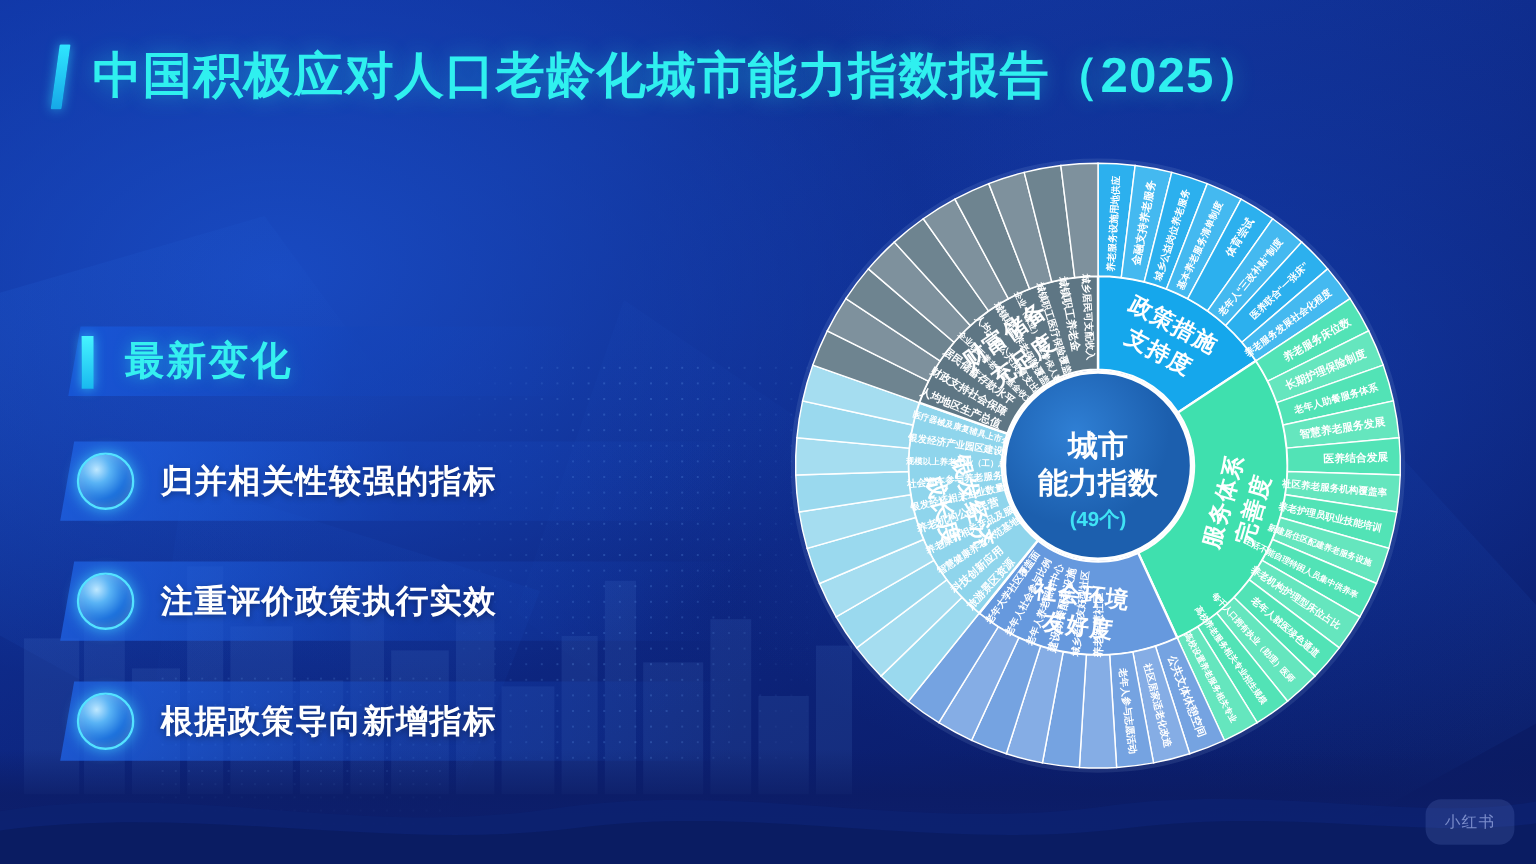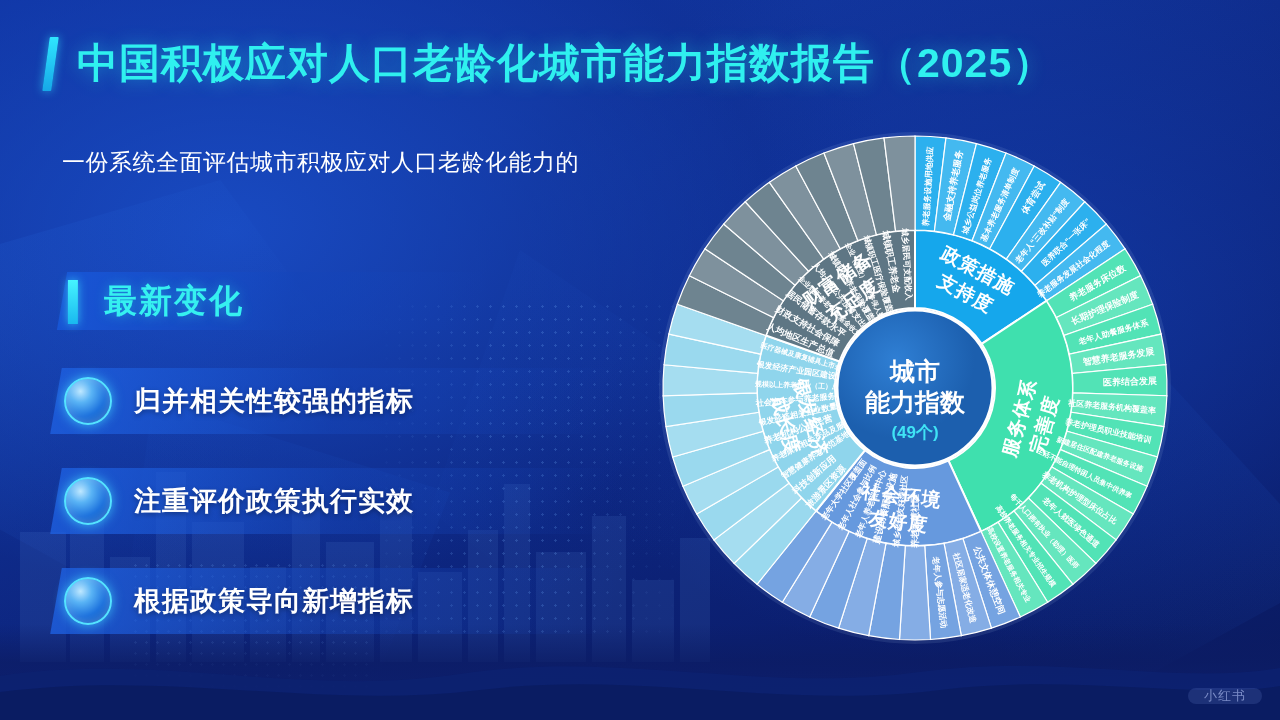--- a/index.html
+++ b/index.html
@@ -82,21 +82,21 @@
 
   
   #sun { position:absolute; left:655px; top:128px; }
   .seg-label { fill:#ffffff; font-family:"Liberation Sans","DejaVu Sans",sans-serif; }
   .hub-t1 { fill:#ffffff; font-size:25px; font-weight:bold; }
   .hub-t2 { fill:#ffffff; font-size:25px; font-weight:bold; }
   .hub-t3 { fill:#3fe3f5; font-size:17px; font-weight:bold; }
   .ring-label { fill:#ffffff; font-size:19px; font-weight:bold; letter-spacing:1px; }
 
   
-  .wm { position:absolute; right:18px; bottom:16px; width:74px; height:16px; border-radius:13px;
+  .wm { position:absolute; right:18px; bottom:16px; width:74px; height:38px; border-radius:13px;
         background:rgba(150,175,255,.14); display:flex; align-items:center; justify-content:center;
         font-size:13px; color:rgba(190,205,255,.58); letter-spacing:1px; }
 </style>
 </head>
 <body>
 
 <div id="stage">
   <div class="facet f1"></div>
   <div class="facet f2"></div>
   <div class="facet f3"></div>
@@ -130,21 +130,20 @@
       <path d="M0,52 C160,28 300,74 460,50 C620,26 760,70 920,48 C1060,29 1180,62 1280,44 L1280,96 L0,96 Z" fill="#0c2270" opacity=".8"></path>
       <path d="M0,68 C170,46 320,86 480,66 C640,46 780,86 940,66 C1080,49 1190,76 1280,62 L1280,96 L0,96 Z" fill="#0a1c60" opacity=".9"></path>
     </svg>
   </div>
 
   <div class="title-wrap">
     <div class="title-bar"></div>
     <div class="title">中国积极应对人口老龄化城市能力指数报告（2025）</div>
   </div>
 
-  <div class="sub1">一份系统全面评估城市积极应对人口老龄化能力的</div>
 
   <div class="section">
     <div class="inner">
       <div class="bar"></div>
       <div class="label">最新变化</div>
     </div>
   </div>
 
   <div class="bullets">
     <div class="bullet">

